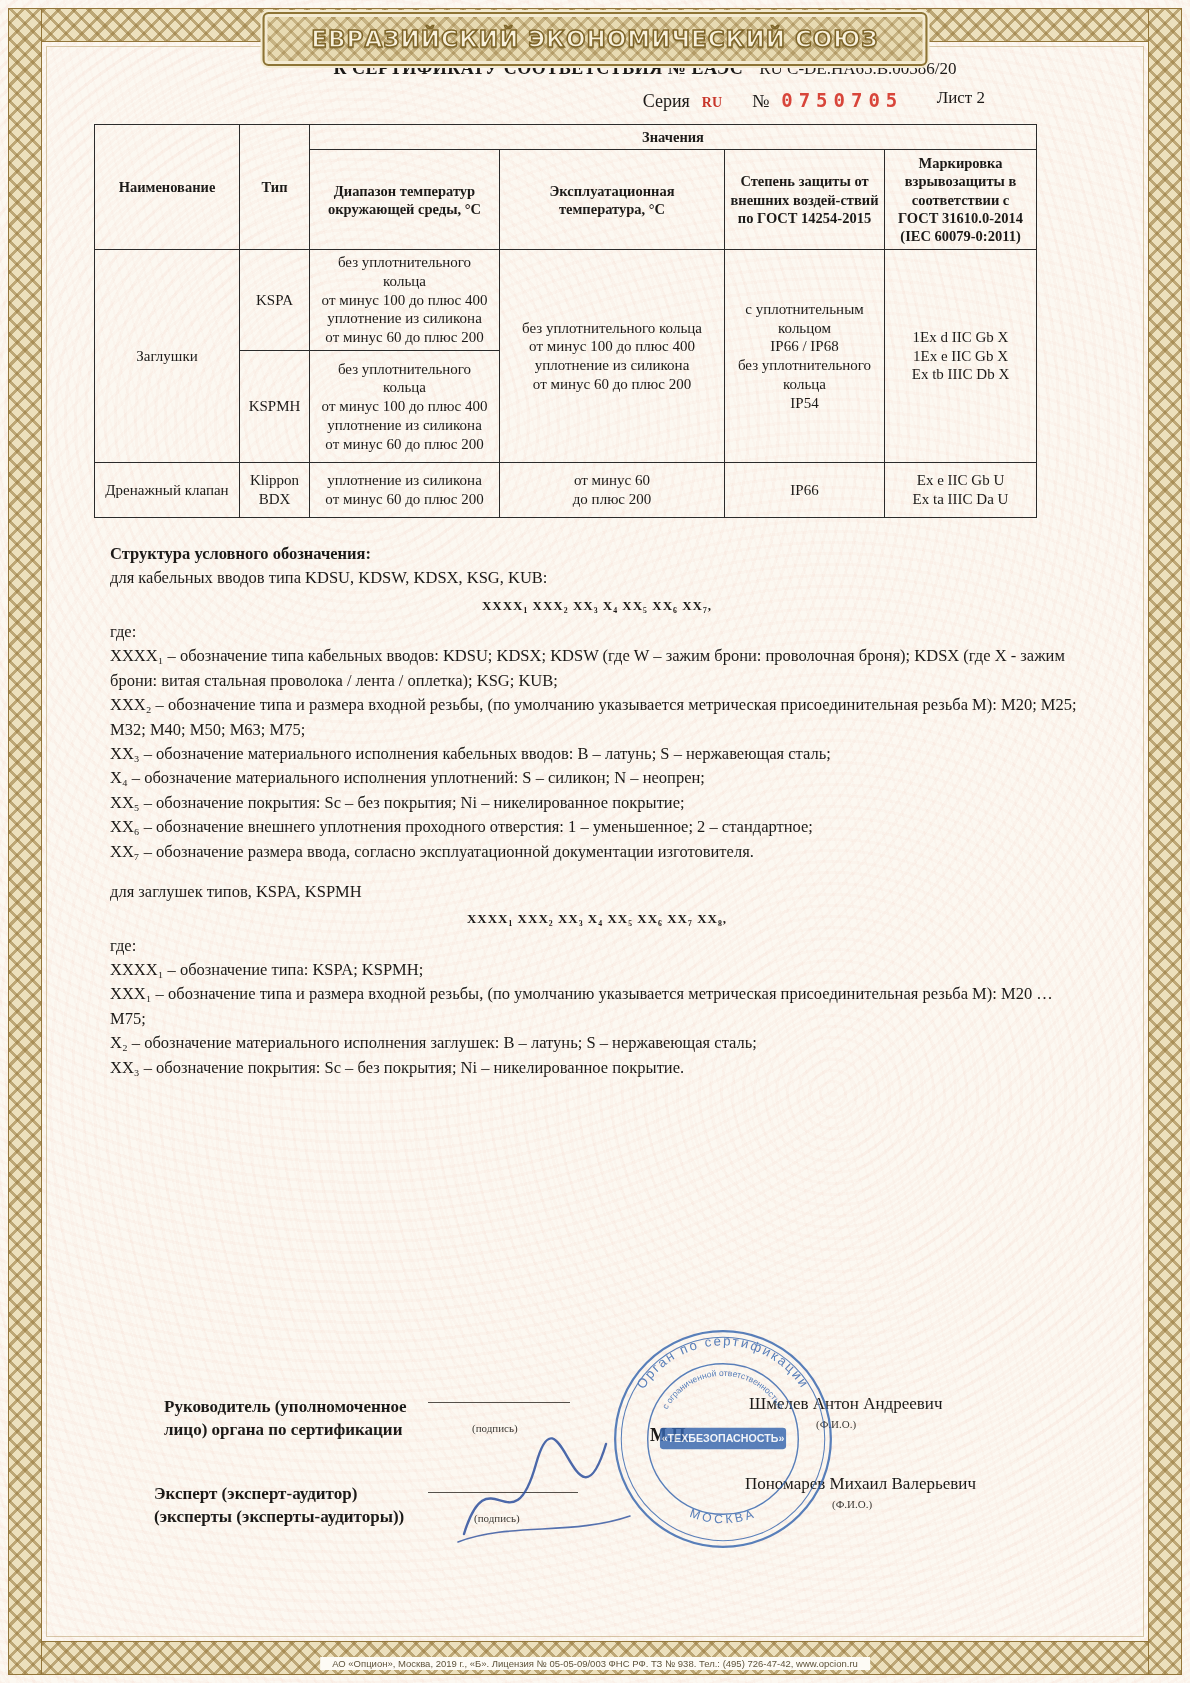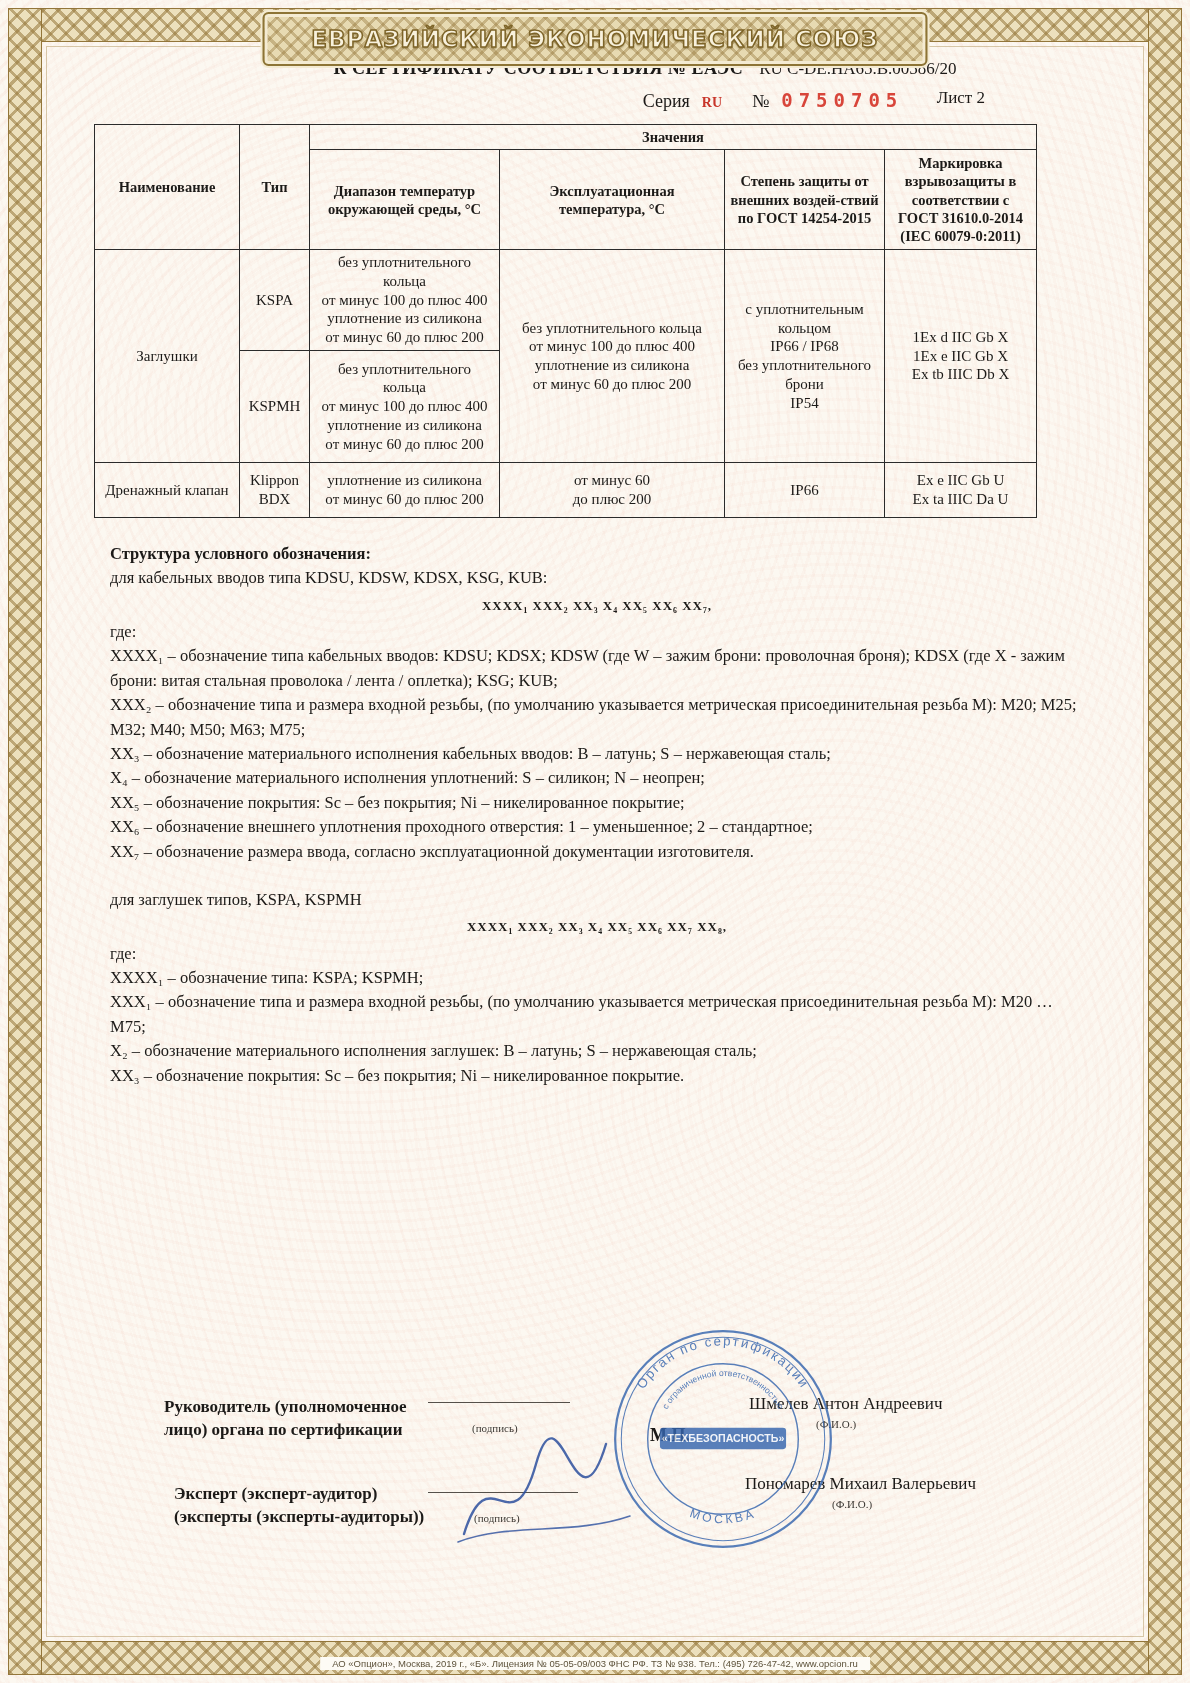--- a/index.html
+++ b/index.html
@@ -75,21 +75,21 @@
   tr.hrow1 { height:20px; }
   tr.hrow2 { height:100px; }
   tr.r-kspa { height:93px; }
   tr.r-kspmh { height:112px; }
   tr.r-drain { height:55px; }
 
   
   .bodytext { margin:24px 60px 0 64px; font-size:16.5px; line-height:1.48; }
   .bodytext .heading { font-weight:bold; }
   .formula { text-align:center; font-weight:bold; font-size:13px; margin:5px 0; letter-spacing:1px; }
-  .section-gap { margin-top:24px; }
+  .section-gap { margin-top:16px; }
 
   
   .sig-label { position:absolute; font-weight:bold; font-size:17px; line-height:1.35; white-space:pre-line; }
   .sig-line { position:absolute; border-bottom:1px solid #55504a; }
   .sig-caption { position:absolute; font-size:11px; color:#3c3833; }
   .mp-label { position:absolute; font-weight:bold; font-size:18px; }
   .fio-name { position:absolute; font-size:17px; }
   .fio-caption { position:absolute; font-size:11px; color:#3c3833; }
 
   .stamp { position:absolute; left:560px; top:1282px; width:234px; height:234px; opacity:.82; }
@@ -164,21 +164,21 @@
 уплотнение из силикона
 от минус 60 до плюс 200</td>
         <td rowspan="2">без уплотнительного кольца
 от минус 100 до плюс 400
 уплотнение из силикона
 от минус 60 до плюс 200</td>
         <td rowspan="2">с уплотнительным
 кольцом
 IP66 / IP68
 без уплотнительного
-брони
+кольца
 IP54</td>
         <td rowspan="2">1Ex d IIC Gb X
 1Ex e IIC Gb X
 Ex tb IIIC Db X</td>
       </tr>
       <tr class="r-kspmh">
         <td>KSPMH</td>
         <td>без уплотнительного
 кольца
 от минус 100 до плюс 400
@@ -223,21 +223,21 @@
     </div>
 
     <div class="sig-label" style="left:118px; top:1356px;">Руководитель (уполномоченное
 лицо) органа по сертификации</div>
     <div class="sig-line" style="left:382px; top:1362px; width:142px;"></div>
     <div class="sig-caption" style="left:426px; top:1382px;">(подпись)</div>
     <div class="mp-label" style="left:604px; top:1385px;">М.П.</div>
     <div class="fio-name" style="left:671px; top:1354px;margin-left:32px;">Шмелев Антон Андреевич</div>
     <div class="fio-caption" style="left:770px; top:1378px;">(Ф.И.О.)</div>
 
-    <div class="sig-label" style="left:128px; top:1443px;">Эксперт (эксперт-аудитор)
+    <div class="sig-label" style="left:108px; top:1443px;">Эксперт (эксперт-аудитор)
 (эксперты (эксперты-аудиторы))</div>
     <div class="sig-line" style="left:382px; top:1452px; width:150px;"></div>
     <div class="sig-caption" style="left:428px; top:1472px;">(подпись)</div>
     <div class="fio-name" style="left:699px; top:1434px;">Пономарев Михаил Валерьевич</div>
     <div class="fio-caption" style="left:786px; top:1458px;">(Ф.И.О.)</div>
 
     <svg class="stamp" viewBox="0 0 230 230">
       <circle cx="115" cy="115" r="106" fill="none" stroke="#3565ae" stroke-width="2.2"></circle>
       <circle cx="115" cy="115" r="100" fill="none" stroke="#3565ae" stroke-width="1"></circle>
       <circle cx="115" cy="115" r="74" fill="none" stroke="#3565ae" stroke-width="1.4"></circle>

